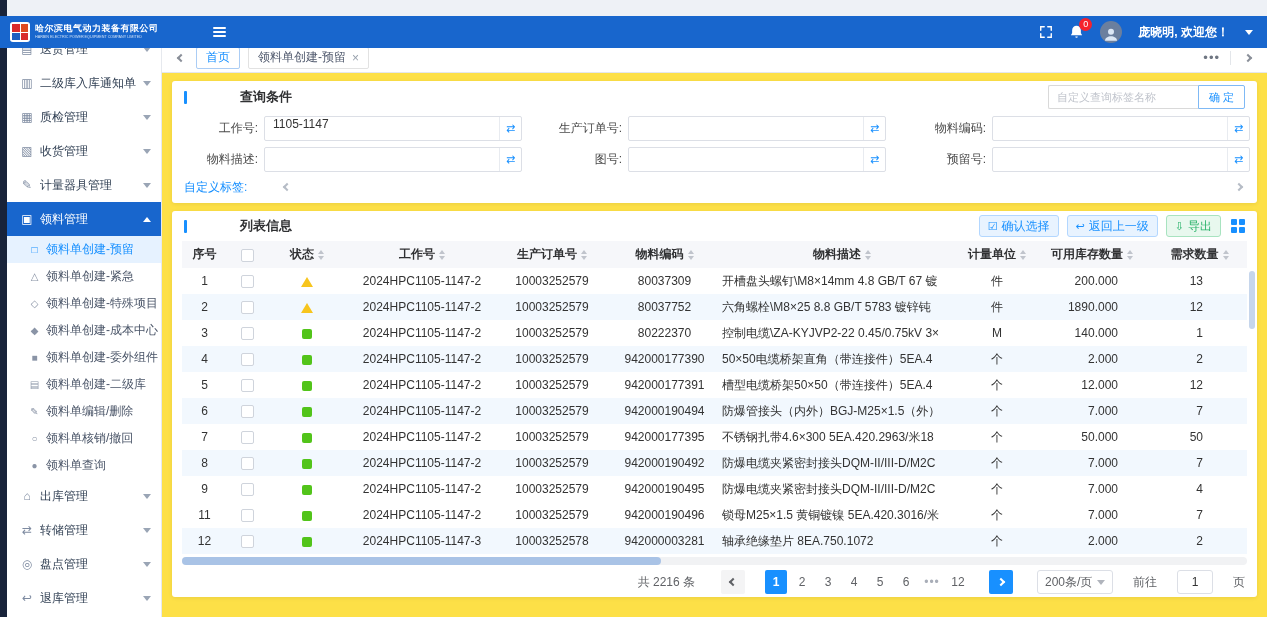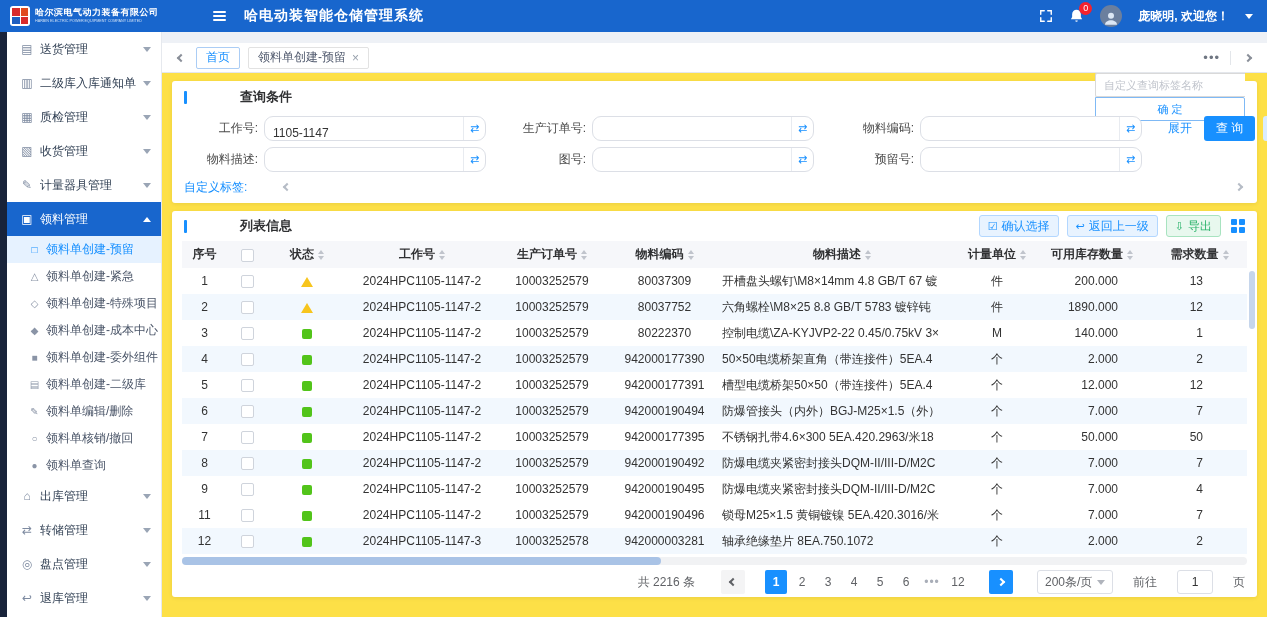--- a/index.html
+++ b/index.html
@@ -4,21 +4,21 @@
 <style>
   * { margin:0; padding:0; box-sizing:border-box; }
   html,body { background:#fff; }
   body { font-family:"Liberation Sans","DejaVu Sans",sans-serif; }
   .app { position:relative; width:1267px; height:617px; overflow:hidden; background:#eef1f6; }
 
   
   .rail { position:absolute; left:0; top:0; width:7px; height:617px; background:#18233a; }
 
   
-  .header { position:absolute; left:0; top:0; width:1267px; height:32px; background:#1866cd; display:flex; align-items:center; color:#fff; z-index:20; padding-left:10px; }
+  .header { position:absolute; left:0; top:16px; width:1267px; height:32px; background:#1866cd; display:flex; align-items:center; color:#fff; z-index:20; padding-left:10px; }
   .logo-sec { display:flex; align-items:center; width:190px; flex:0 0 auto; }
   .logo-box { width:20px; height:20px; background:#fff; border-radius:3px; display:grid; grid-template-columns:1fr 1fr; grid-template-rows:1fr 1fr; gap:1px; padding:2px; flex:0 0 auto; }
   .logo-box i { display:block; }
   .logo-box .c1{background:#d92b2b;} .logo-box .c2{background:#e04a1f;} .logo-box .c3{background:#1f5fc0;} .logo-box .c4{background:#d92b2b;}
   .logo-text { margin-left:5px; line-height:1.05; overflow:hidden; }
   .lt-zh { font-size:9px; font-weight:bold; white-space:nowrap; letter-spacing:.5px; }
   .lt-en { font-size:6px; transform:scale(.62); transform-origin:left center; color:#cfe0f5; white-space:nowrap; }
   .burger-wrap { margin-left:8px; width:22px; height:22px; display:flex; align-items:center; justify-content:center; cursor:pointer; }
   .burger { position:relative; width:13px; height:2px; background:#fff; border-radius:1px; box-shadow:0 -4px 0 #fff, 0 4px 0 #fff; }
   .app-title { margin-left:14px; font-size:14px; font-weight:bold; letter-spacing:1px; white-space:nowrap; }
@@ -60,29 +60,29 @@
 
   .content { padding:8px 10px; }
   .card { background:#fff; border-radius:3px; box-shadow:0 1px 4px rgba(0,0,0,.08); }
 
   
   .p-title { display:flex; align-items:center; font-size:13px; font-weight:bold; color:#303133;gap:47px; }
   .title-bar { width:3px; height:13px; background:#1890ff; margin-right:6px; border-radius:1px; }
 
   
   .q-head { display:flex; align-items:center; height:32px; padding:0 12px; }
-  .q-head-right { margin-left:auto; display:flex; align-items:stretch;flex-direction:column; }
+  .q-head-right { margin-left:auto; display:flex; align-items:stretch; }
   .tag-input { width:150px; height:24px; border:1px solid #d9d9d9; border-right:none; border-radius:2px 0 0 2px; padding:0 8px; font-size:11px; color:#333; outline:none; font-family:inherit; }
   .tag-input::placeholder { color:#c0c4cc; }
   .confirm-btn { height:24px; padding:0 10px; border:1px solid #7fb9f5; background:#fff; color:#1890ff; font-size:11px; border-radius:0 2px 2px 0; cursor:pointer; font-family:inherit; white-space:nowrap; }
   .q-form { padding:0 12px; }
   .q-row { display:flex; align-items:center; height:31px; }
   .q-field { display:flex; align-items:center; margin-right:26px; }
   .q-label { width:74px; text-align:right; font-size:12px; color:#4a4a4a; margin-right:6px; white-space:nowrap; flex:0 0 auto; }
-  .q-input { width:222px; height:25px; border:1px solid #dcdfe6; border-radius:9px; display:flex; align-items:flex-end; background:#fff; }
+  .q-input { width:258px; height:25px; border:1px solid #dcdfe6; border-radius:2px; display:flex; align-items:flex-start; background:#fff; }
   .q-input input { flex:1; min-width:0; border:none; outline:none; padding:0 8px; font-size:12px; color:#333; background:transparent; font-family:inherit; }
   .q-suffix { width:22px; align-self:stretch; border-left:1px solid #e8ebf0; display:flex; align-items:center; justify-content:center; color:#1890ff; font-size:11px; cursor:pointer; }
   .q-actions { margin-left:auto; display:flex; align-items:center; }
   .expand-link { color:#1890ff; font-size:12px; margin-right:12px; cursor:pointer; white-space:nowrap; }
   .btn-primary { height:25px; padding:0 12px; background:#1890ff; color:#fff; border:none; border-radius:3px; font-size:12px; cursor:pointer; font-family:inherit; white-space:nowrap; }
   .btn-light { height:25px; padding:0 12px; background:#d9ecff; color:#1890ff; border:none; border-radius:3px; font-size:12px; margin-left:8px; cursor:pointer; font-family:inherit; white-space:nowrap; }
   .tag-row { display:flex; align-items:center; height:28px; padding:0 12px 4px 12px; }
   .tag-label { color:#1890ff; font-size:12px; margin-right:34px; white-space:nowrap; }
   .tag-chev { color:#b6bcc6; cursor:pointer; display:flex; align-items:center; padding:3px; }
   .tag-row .spacer { flex:1; }
@@ -148,21 +148,20 @@
           <i class="c4"></i>
         </div>
       <div class="logo-text">
         <div class="lt-zh">哈尔滨电气动力装备有限公司</div>
         <div class="lt-en">HARBIN ELECTRIC POWER EQUIPMENT COMPANY LIMITED</div>
       </div>
     </div>
     <div class="burger-wrap">
         <span class="burger"></span>
       </div>
-    <div class="app-title">哈电动装智能仓储管理系统</div>
     <div class="header-right">
       <span class="h-icon">
         <svg width="14" height="14" viewBox="0 0 24 24" fill="none" stroke="#fff" stroke-width="2.4" stroke-linecap="round">
             <path d="M3 9V3h6M15 3h6v6M21 15v6h-6M9 21H3v-6"></path>
           </svg>
       </span>
       <span class="h-icon">
         <svg width="15" height="16" viewBox="0 0 24 24" fill="#fff">
             <path d="M12 2a7 7 0 0 0-7 7v4.5L3 17h18l-2-3.5V9a7 7 0 0 0-7-7z"></path>
             <path d="M10 19a2 2 0 0 0 4 0z"></path>

